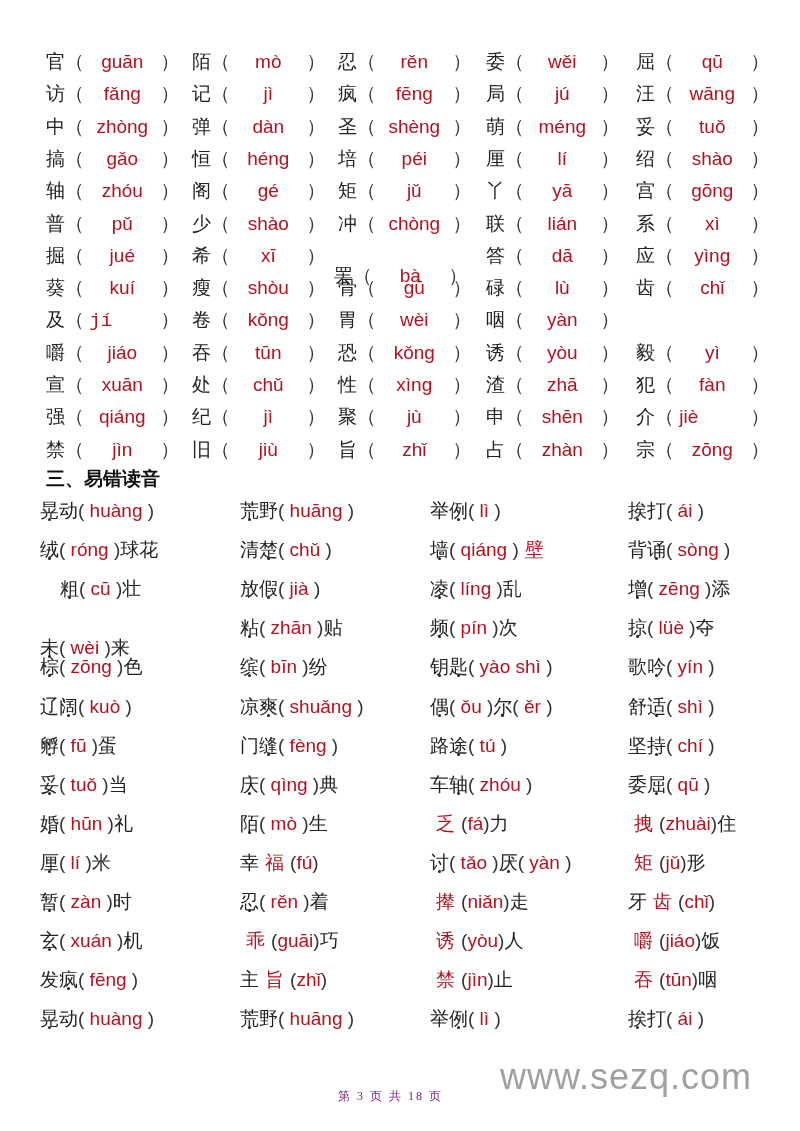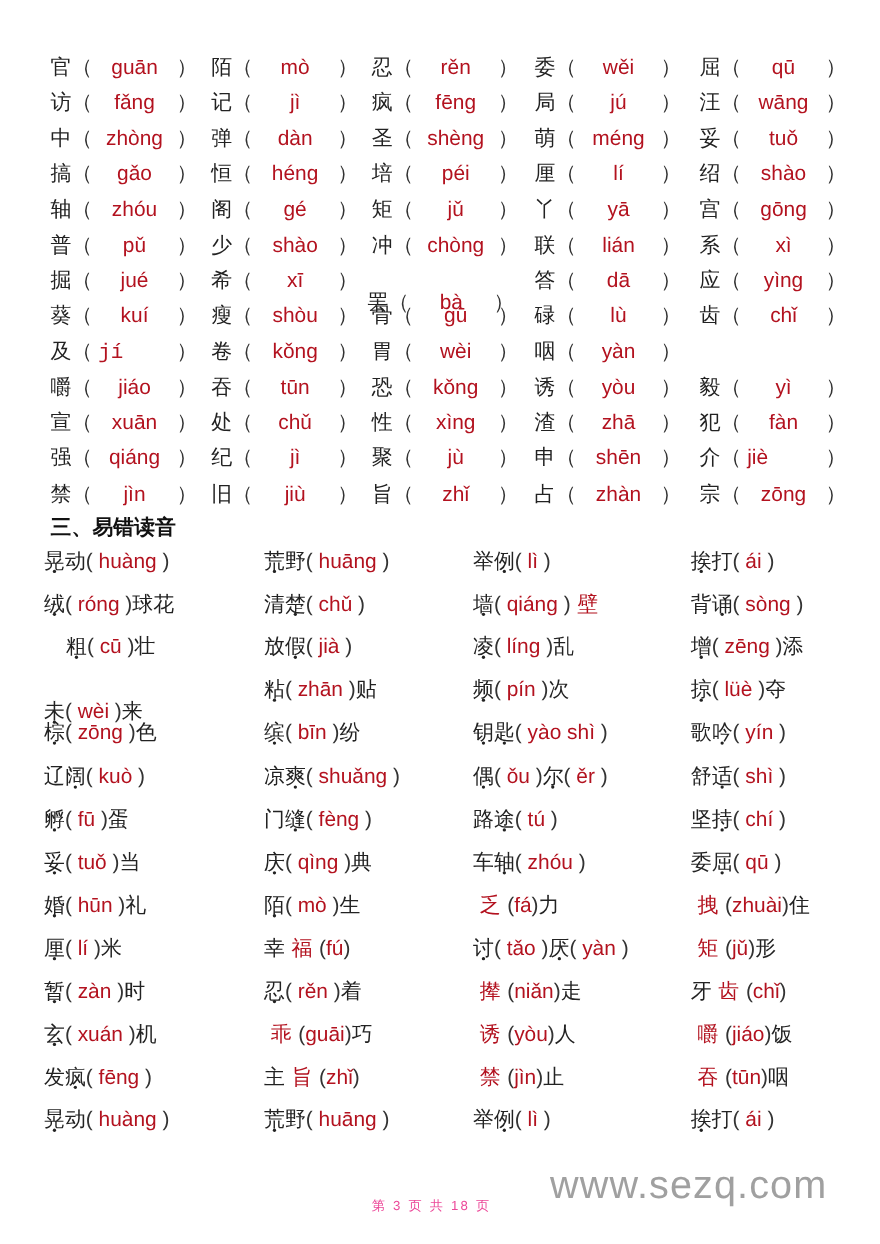--- a/index.html
+++ b/index.html
@@ -12,21 +12,21 @@
   .py { color: #b3121f; font-family: "Liberation Sans", sans-serif; font-size: 19px; }
   .section-title { position: absolute; left: 46px; top: 466px; font-size: 19px; font-weight: bold;
                    color: #111; font-family: "DejaVu Sans", sans-serif; }
   .err-row { position: absolute; left: 40px; height: 32px; width: 740px; }
   .err { position: absolute; top: 0; font-size: 19px; line-height: 32px; white-space: nowrap; font-family: "DejaVu Serif", serif; }
   .err .py { font-family: "Liberation Sans", sans-serif; }
   .dot { position: relative; }
   .dot::after { content: ""; position: absolute; left: 50%; bottom: 0px; width: 3px; height: 3px; margin-left: -1.5px;
                 background: #222; border-radius: 50%; }
   .red-han { color: #b3121f; }
-  .footer { position: absolute; left: 338px; top: 1088px; font-size: 12px; color: #ec4899; font-family: Liberation Sans, sans-serif; letter-spacing: 2px; }
+  .footer { position: absolute; left: 338px; top: 1088px; font-size: 12px; color: #701a75; font-family: Liberation Serif, serif; letter-spacing: 2px; }
   .watermark { position: absolute; left: 500px; top: 1056px; font-size: 36px; color: #a0a0a0; font-family: "Liberation Sans", sans-serif; letter-spacing: 1px; }
 </style>
 </head>
 <body>
 
 <div id="grid">
     <div class="grid-row" style="top: 46px;">
       <div class="cell" style="left: 0px;"><span class="han">官</span><span class="par">（ </span><span class="py" style="display: inline-block; min-width: 66px; text-align: center;">guān</span><span class="par"> ）</span></div>
       <div class="cell" style="left: 146px;"><span class="han">陌</span><span class="par">（ </span><span class="py" style="display: inline-block; min-width: 66px; text-align: center;">mò</span><span class="par"> ）</span></div>
       <div class="cell" style="left: 292px;"><span class="han">忍</span><span class="par">（ </span><span class="py" style="display: inline-block; min-width: 66px; text-align: center;">rěn</span><span class="par"> ）</span></div>

